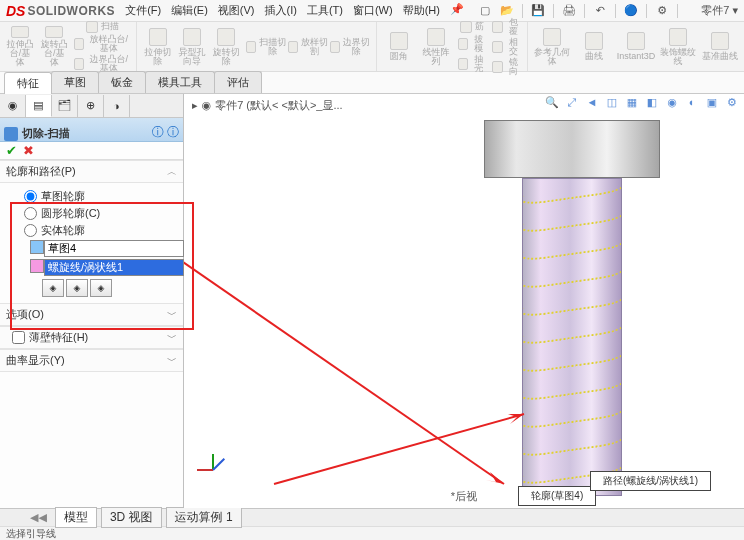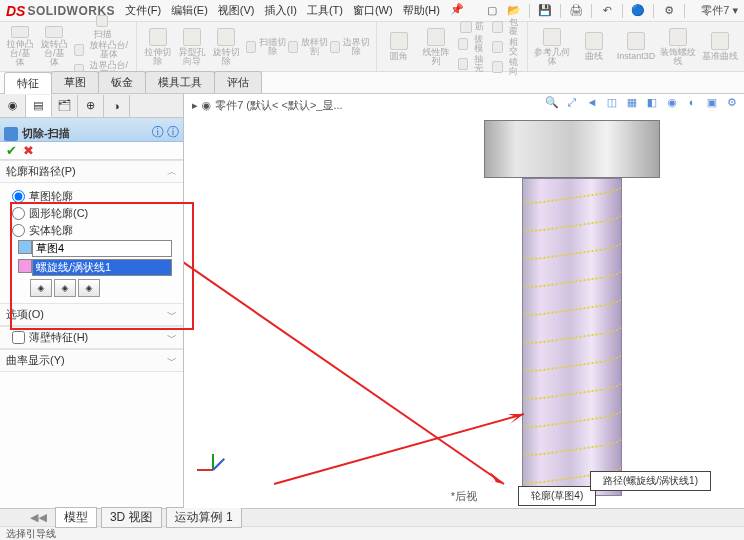--- a/index.html
+++ b/index.html
@@ -7,21 +7,21 @@
 
 .titlebar { height: 22px; background: #f7f7f7; border-bottom: 1px solid #ddd; display: flex; align-items: center; padding: 0 6px; gap: 10px; }
 .logo { display: flex; align-items: center; gap: 2px; font-weight: bold; }
 .logo .ds { color: #d00; font-style: italic; font-size: 14px; }
 .logo .solw { color: #666; font-size: 12px; letter-spacing: 0.5px; }
 .menubar { display: flex; gap: 10px; font-size: 11px; }
 .menubar span { cursor: pointer; }
 .qat { margin-left: auto; display: flex; gap: 8px; align-items: center; }
 .qat .icon { width: 14px; height: 14px; display: flex; align-items: center; justify-content: center; color: #555; }
 .qat .sep { width: 1px; height: 14px; background: #ccc; }
-.docname { color: #555; margin-left: 8px; }
+.docname { color: #555; margin-left: 15px; }
 
 .ribbon { height: 50px; background: #f3f3f3; border-bottom: 1px solid #ddd; display: flex; align-items: stretch; }
 .ribbon-group { display: flex; gap: 6px; padding: 4px 6px; border-right: 1px solid #e0e0e0; }
 .rbtn { display: flex; flex-direction: column; align-items: center; justify-content: center; color: #a9a9a9; width: 36px; font-size: 9px; gap: 2px; cursor: default; }
 .rbtn .ic { width: 18px; height: 18px; border: 1px solid #ccc; border-radius: 2px; background: #ecebe7; }
 .rbtn .lab { line-height: 1; text-align: center; }
 
 .tabs { height: 22px; background: #fafafa; border-bottom: 1px solid #c9c9c9; display: flex; align-items: end; padding-left: 4px; gap: 0; }
 .tab { padding: 3px 12px; border: 1px solid #c0c0c0; border-bottom: none; background: #e8e8e8; font-size: 11px; cursor: pointer; margin-right: -1px; border-radius: 3px 3px 0 0; }
 .tab.active { background: #fff; position: relative; top: 1px; }
@@ -35,21 +35,21 @@
 .feature-header .ic { width: 14px; height: 14px; background: #4a8bd6; border-radius: 2px; }
 .feature-header .ttl { font-weight: bold; font-size: 11px; }
 .feature-header .help { margin-left: auto; color: #2270c9; font-size: 12px; cursor: pointer; }
 .confirm-row { height: 18px; display: flex; align-items: center; gap: 6px; padding: 1px 6px 2px; border-bottom: 1px solid #ddd; }
 .confirm-row .ok { color: #18a018; font-size: 13px; cursor: pointer; }
 .confirm-row .cx { color: #d33; font-size: 13px; cursor: pointer; }
 
 .group-hdr { display: flex; align-items: center; padding: 3px 6px; font-size: 11px; border-top: 1px solid #e4e4e4; border-bottom: 1px solid #e4e4e4; background: #fbfbfb; cursor: pointer; }
 .group-hdr .chev { margin-left: auto; color: #777; font-size: 10px; }
 
-.group-body { padding: 4px 8px 6px 12px; }
+.group-body { padding: 4px 8px 6px 24px; }
 .radio-row { display: flex; align-items: center; gap: 4px; margin: 2px 0; font-size: 11px; }
 .radio-row input { margin: 0; }
 .input-field { display: block; width: 140px; height: 17px; border: 1px solid #888; background: #fff; font-size: 11px; padding: 0 3px; margin: 2px 0 2px 20px; }
 .input-sel { background: #2d6cdf; color: #fff; }
 .color-chip { width: 14px; height: 14px; border: 1px solid #888; position: absolute; left: 6px; }
 .row-with-chip { position: relative; padding-left: 0; }
 .chip1 { background: #88c5f7; }
 .chip2 { background: #f59ae2; }
 .btnrow { margin: 3px 0 0 18px; display: flex; gap: 2px; }
 .btnrow .b { width: 22px; height: 18px; border: 1px solid #999; background: linear-gradient(#fff,#e6e6e6); display: flex; align-items: center; justify-content: center; font-size: 9px; cursor: pointer; }
@@ -124,21 +124,21 @@
   <div class="ribbon-group">
     <div class="rbtn">
         <div class="ic"></div>
         <div class="lab">拉伸凸台/基体</div>
       </div>
     <div class="rbtn">
         <div class="ic"></div>
         <div class="lab">旋转凸台/基体</div>
       </div>
     <div style="display:flex;flex-direction:column;gap:2px;justify-content:center">
-      <div class="rbtn" style="flex-direction:column;width:auto;gap:3px">
+      <div class="rbtn" style="flex-direction:row;width:auto;gap:3px">
           <div class="ic" style="width:12px;height:12px"></div>
           <div class="lab">扫描</div>
         </div>
       <div class="rbtn" style="flex-direction:row;width:auto;gap:3px">
           <div class="ic" style="width:12px;height:12px"></div>
           <div class="lab">放样凸台/基体</div>
         </div>
       <div class="rbtn" style="flex-direction:row;width:auto;gap:3px">
           <div class="ic" style="width:12px;height:12px"></div>
           <div class="lab">边界凸台/基体</div>

